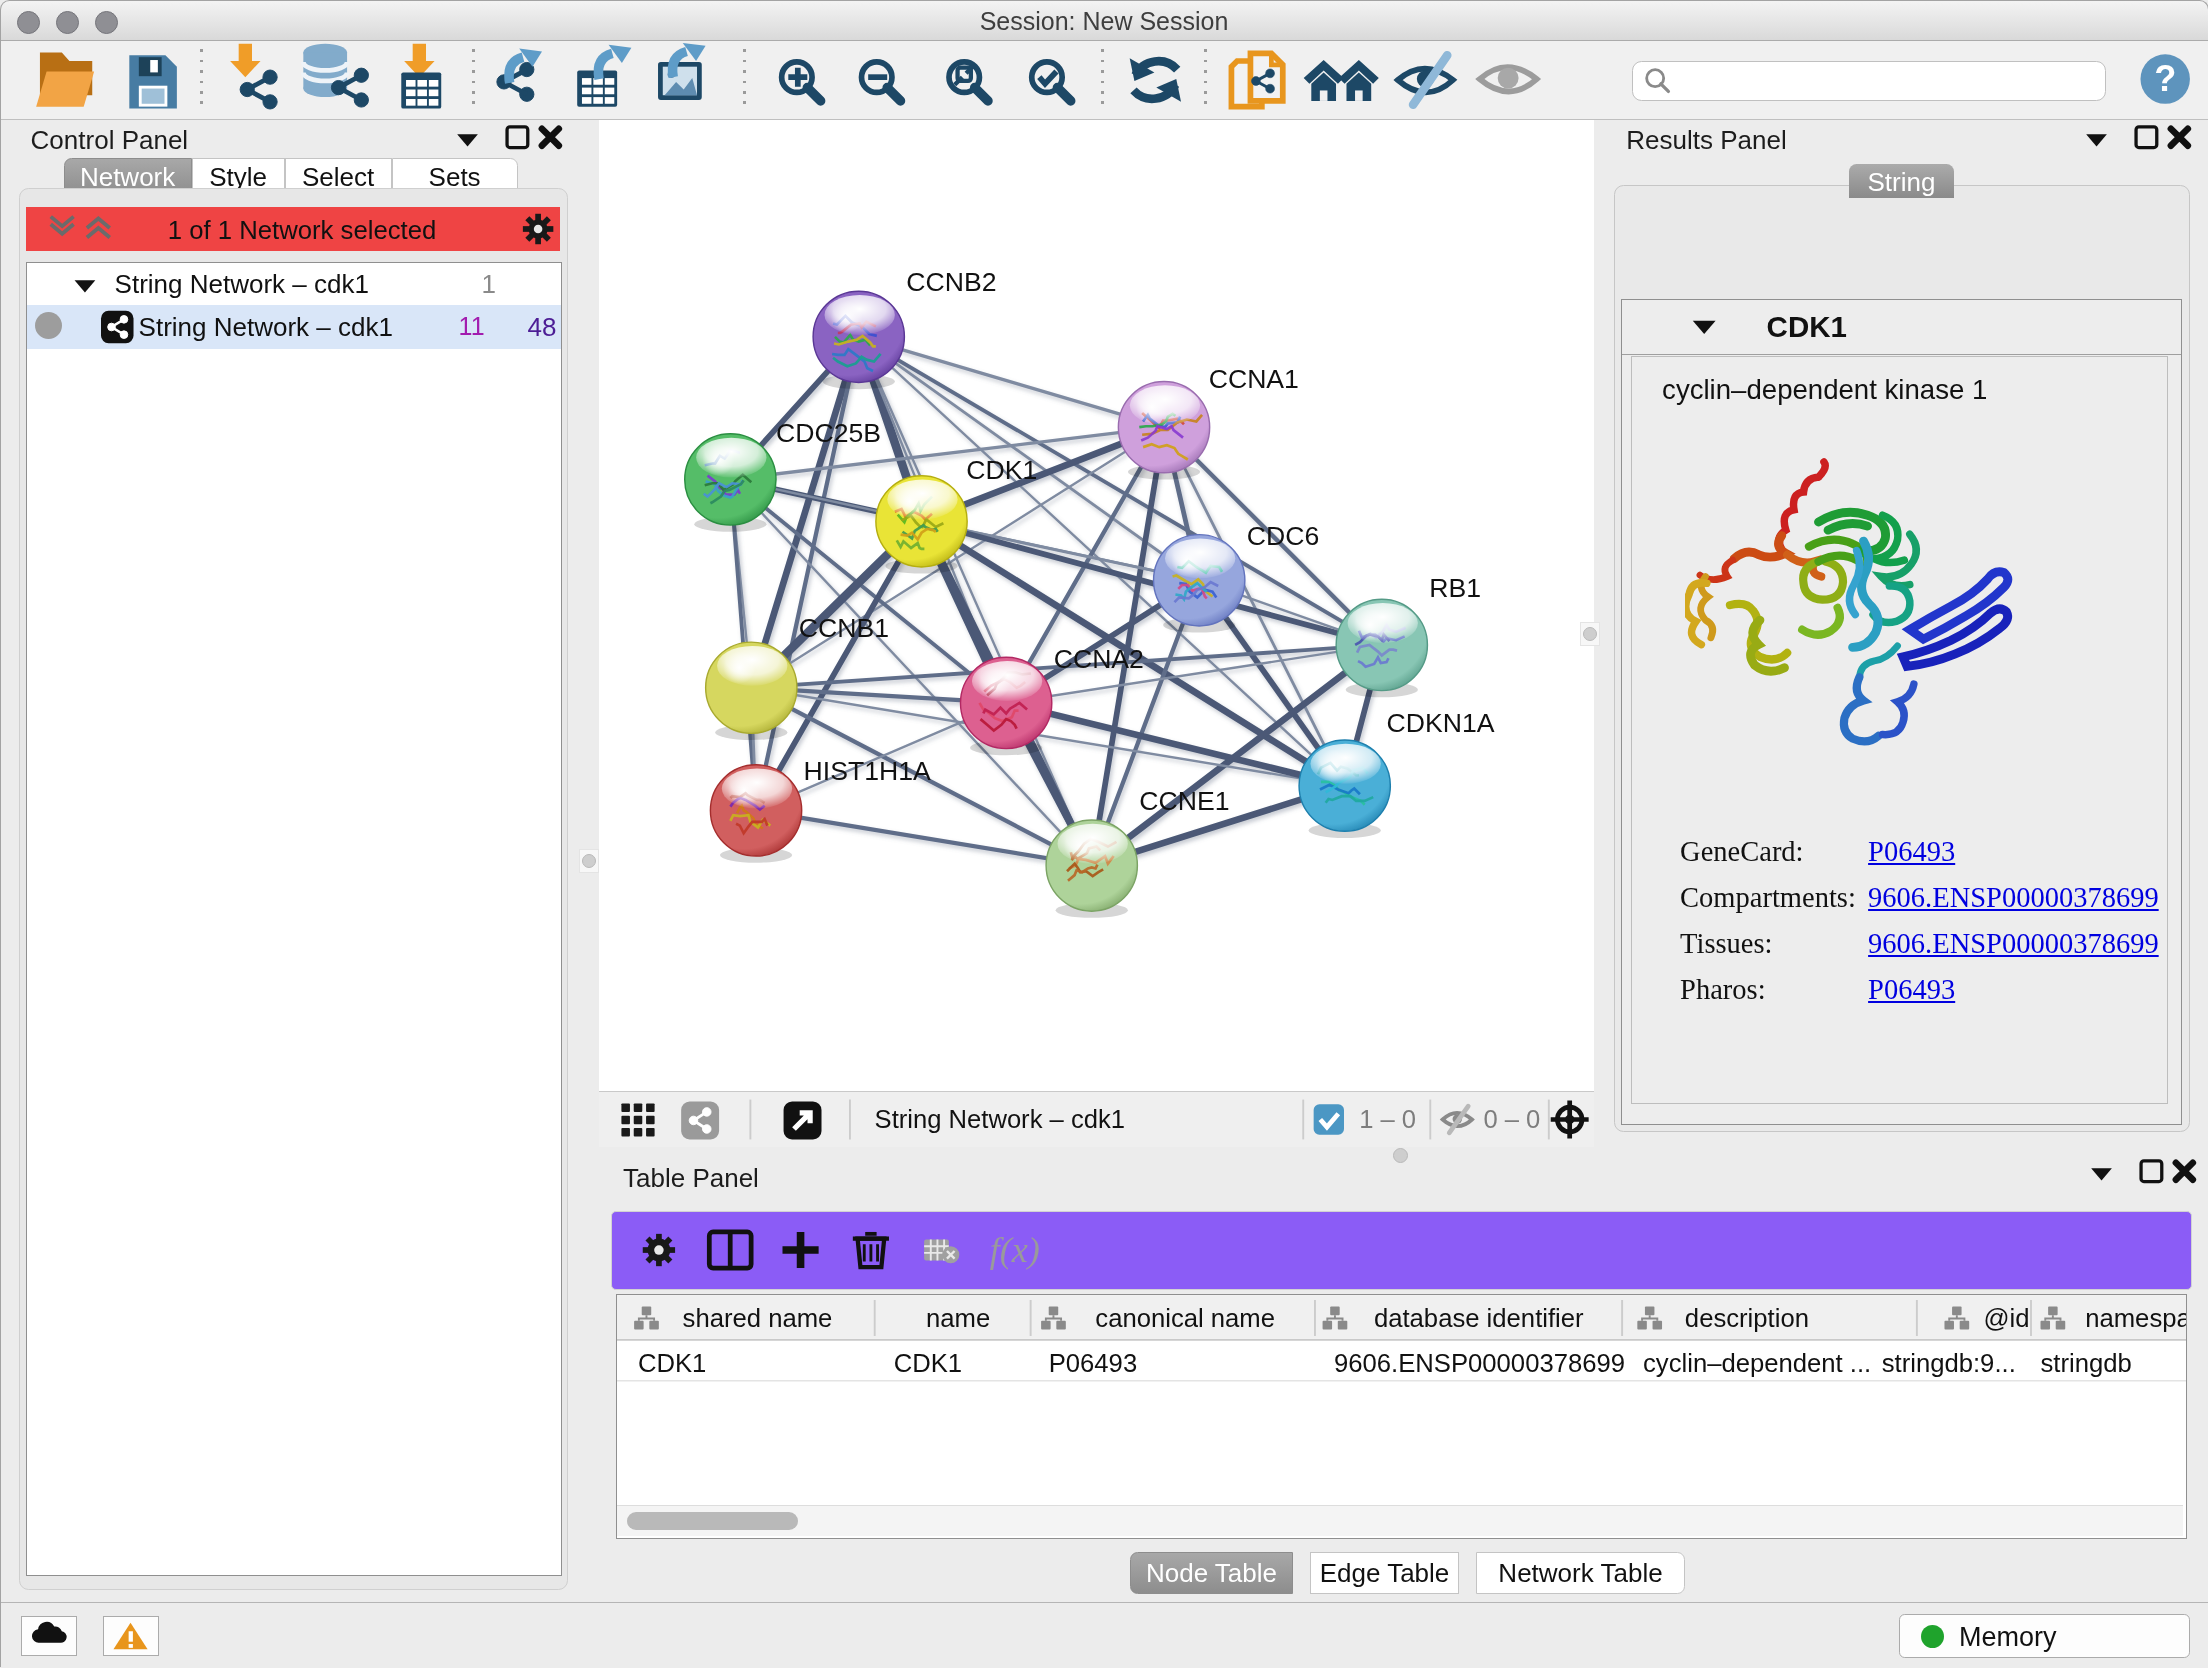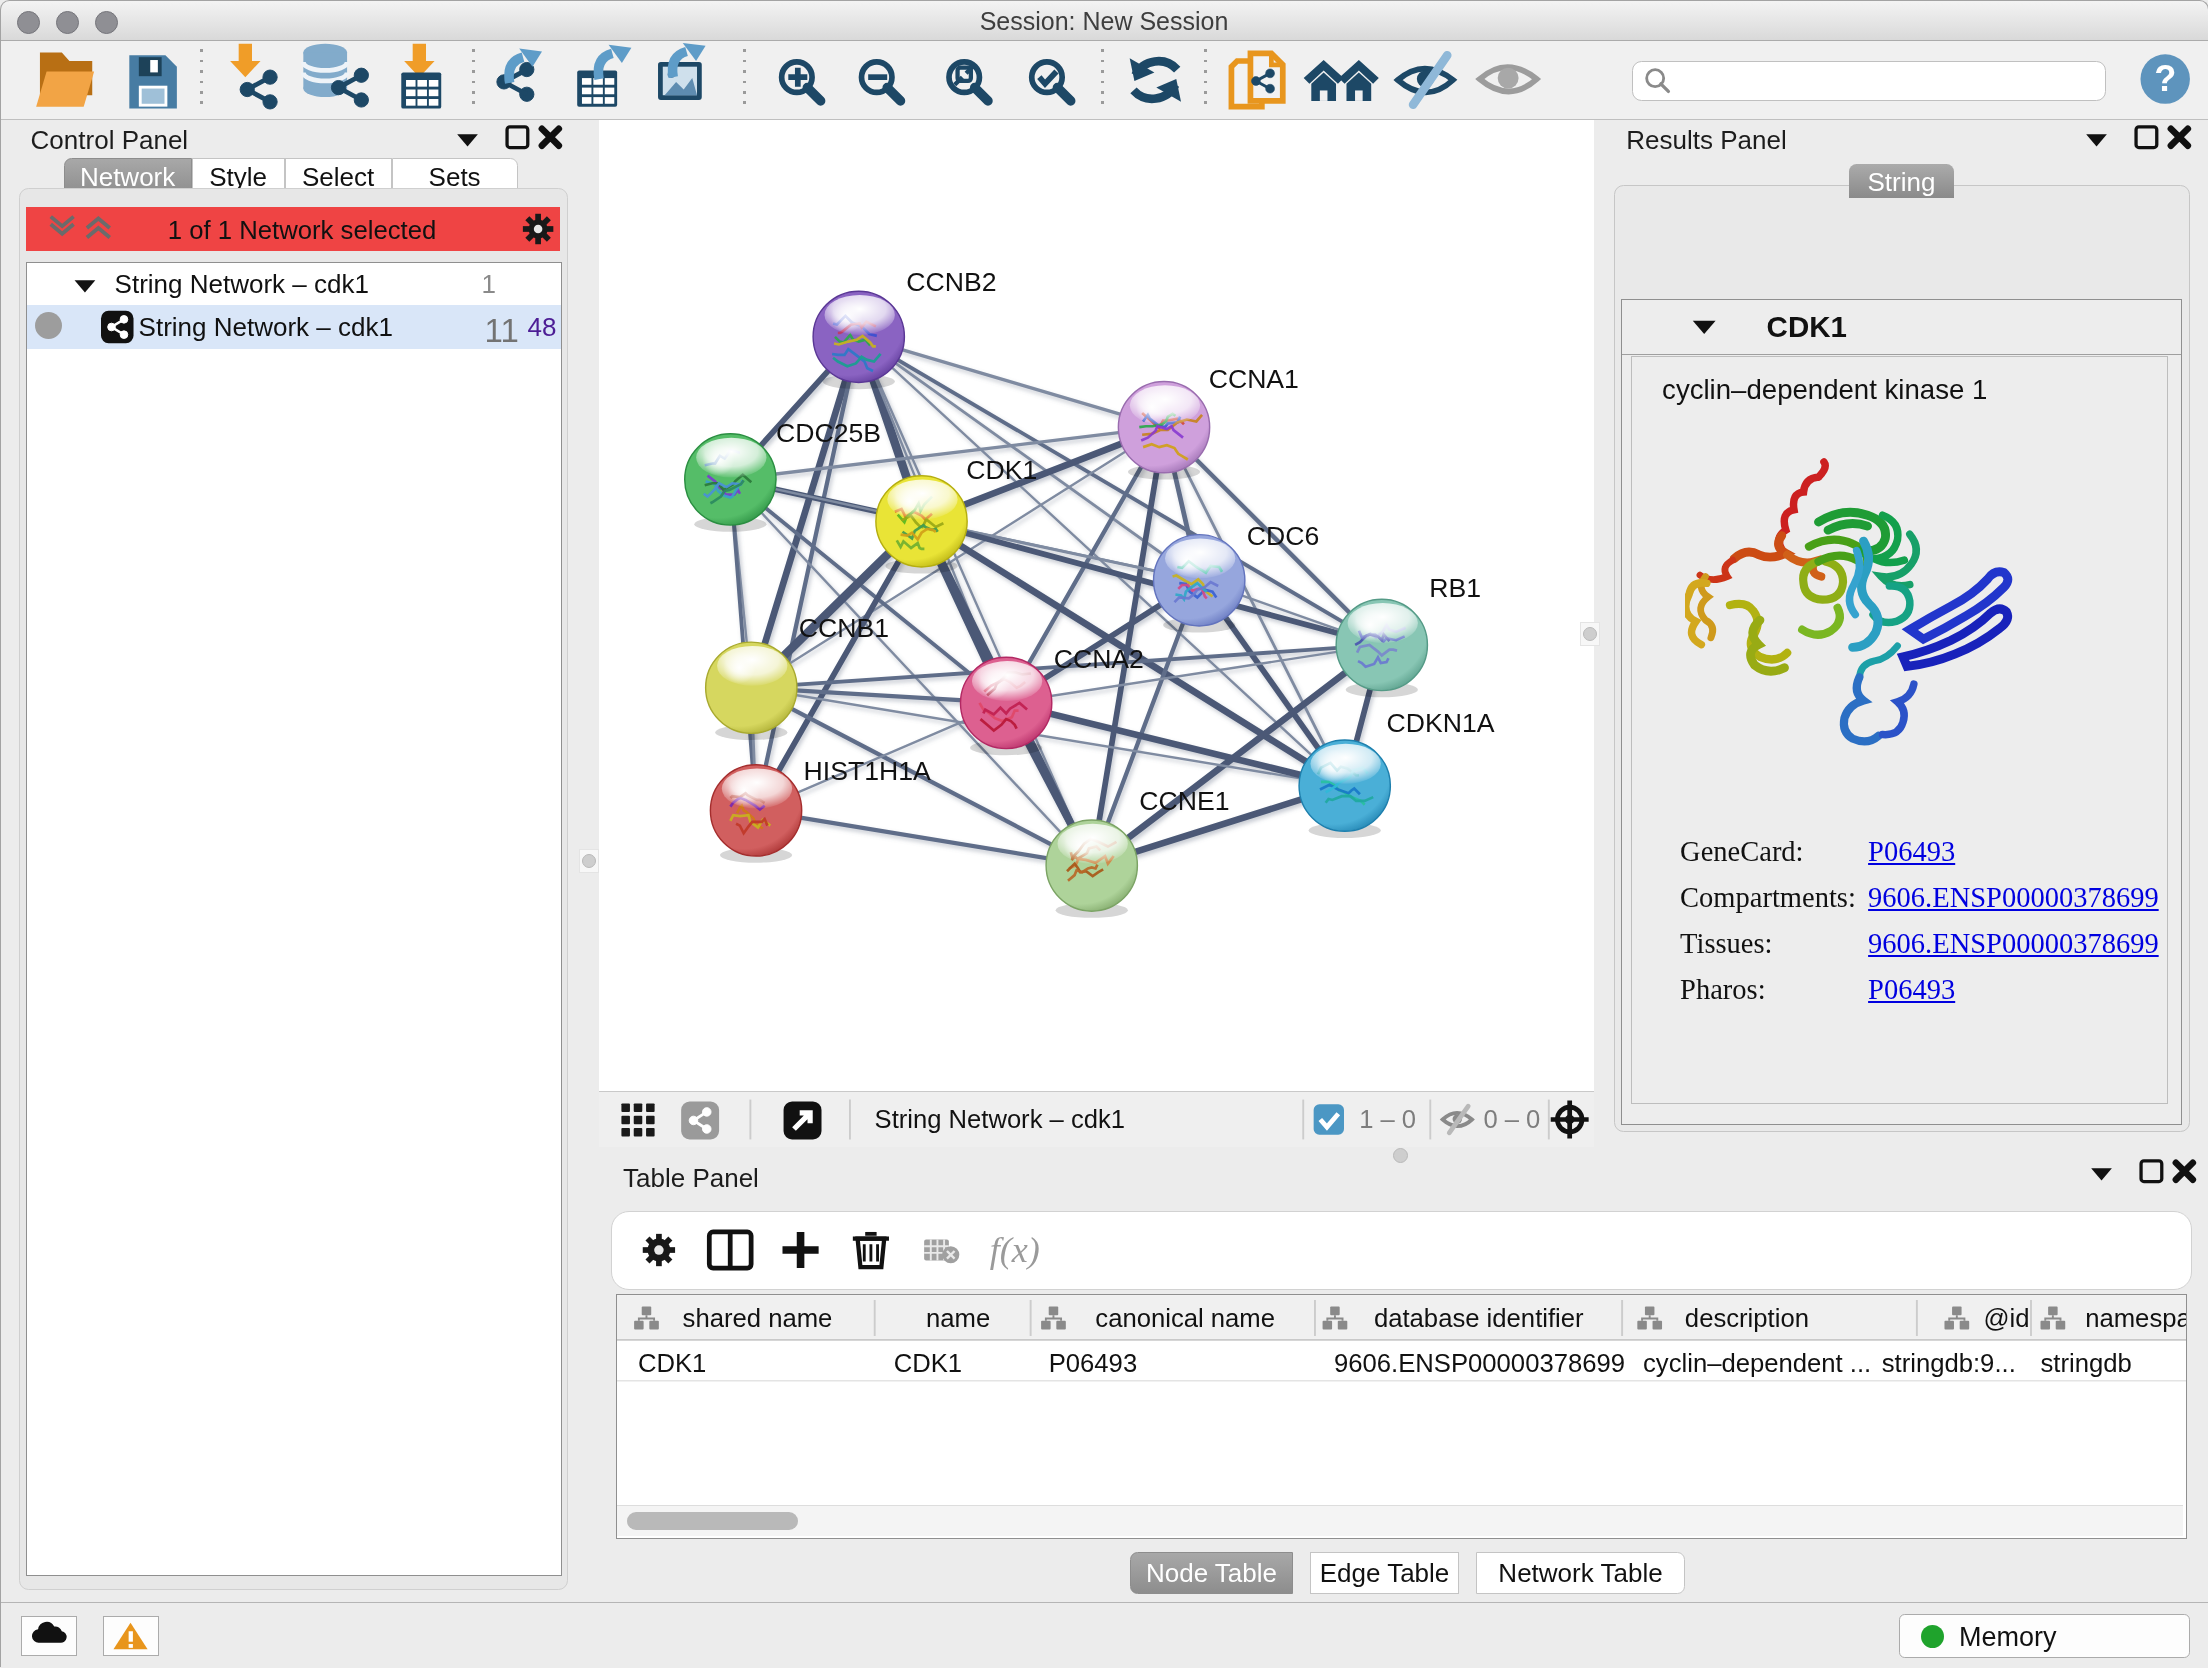--- a/index.html
+++ b/index.html
@@ -258,21 +258,21 @@
      <svg width="48" height="44" style="position:absolute;left:72px;top:0;" viewBox="0 0 50 46">
           <rect x="2" y="6" width="34" height="34" rx="8" fill="#111"></rect>
           <g fill="#fff" stroke="#fff">
             <circle cx="26" cy="15" r="4"></circle>
             <circle cx="13" cy="23" r="4"></circle>
             <circle cx="26" cy="31" r="4"></circle>
             <path d="M26,15 L13,23 L26,31" stroke-width="2.6" fill="none"></path>
           </g>
         </svg>
      <div class="abs" style="left:112px;top:6.7px;font-size:26px;color:#111;">String Network – cdk1</div>
-     <div class="abs" style="left:458px;top:6.7px;font-size:33px;color:#737373;">11</div>
+     <div class="abs" style="left:432px;top:6.7px;font-size:25px;color:#a21caf;">11</div>
      <div class="abs" style="left:501px;top:6.7px;font-size:26px;color:#4c1d95;">48</div>
    </div>
  </div>
 </div>
 <div id="netview" class="abs">
     <svg id="netsvg" width="995" height="970" style="position:absolute;left:0;top:0;" viewBox="0 0 1046 1020">
 <defs>
 <radialGradient id="gCCNB2" cx="0.37" cy="0.28" r="0.8">
           <stop offset="0" stop-color="#ffffff"></stop>
           <stop offset="0.22" stop-color="#8a63c2"></stop>
@@ -643,21 +643,21 @@
    </div>
  </div>
 </div>
 <div id="tablepanel" class="abs">
  <div class="paneltitle abs" style="left:24px;top:16px;">Table Panel</div>
  <svg width="114" height="32" style="position:absolute;left:1486px;top:11.4px;" viewBox="0 0 120 34">
       <path d="M6,11 l22,0 -11,13 z" fill="#111"></path>
       <rect x="59" y="3" width="22" height="22" rx="3" fill="none" stroke="#111" stroke-width="3.5"></rect>
       <path d="M96,5 l18,18 M114,5 l-18,18" stroke="#111" stroke-width="7" stroke-linecap="round"></path>
     </svg>
- <div class="abs" style="left:12.4px;top:64px;width:1579px;height:77px;background:#ffffff;border:1px solid #d2d2d2;border-radius:18px;">
+ <div class="abs" style="left:12.4px;top:64px;width:1579px;height:77px;background:#8b5cf6;border:1px solid #d2d2d2;border-radius:5px;">
   <svg width="495" height="77" viewBox="0 0 520 81">
    <g transform="translate(49,40)">
           <g fill="#191919">
             <circle r="12"></circle>
             <g>
               <rect x="-3" y="-17" width="6" height="34"></rect>
               <rect x="-3" y="-17" width="6" height="34" transform="rotate(45)"></rect>
               <rect x="-3" y="-17" width="6" height="34" transform="rotate(90)"></rect>
               <rect x="-3" y="-17" width="6" height="34" transform="rotate(135)"></rect>
             </g>

